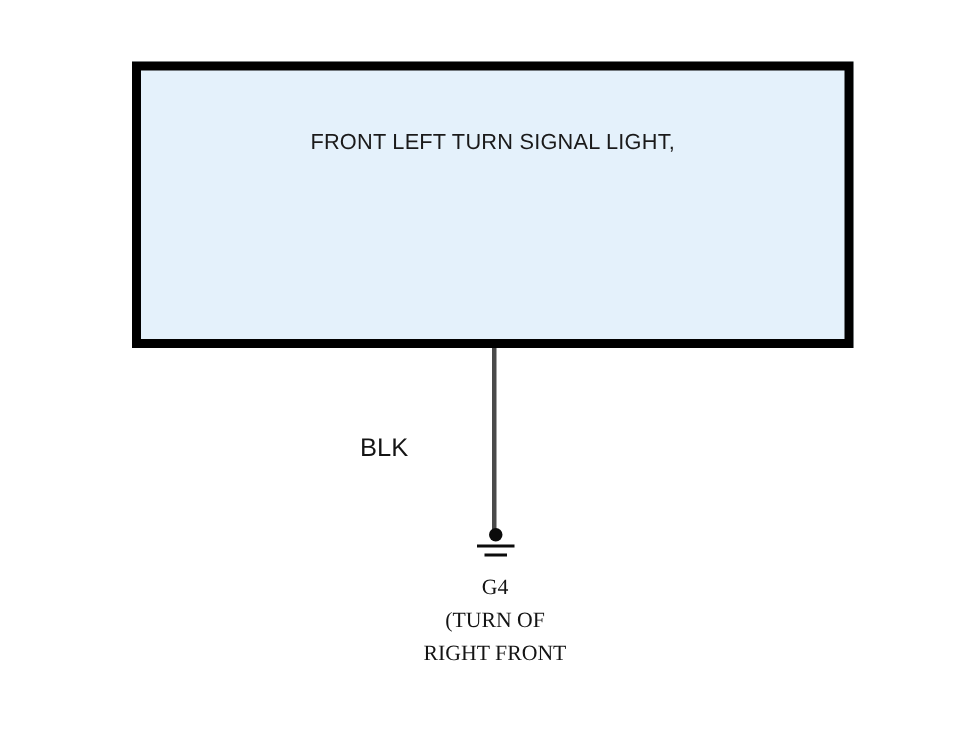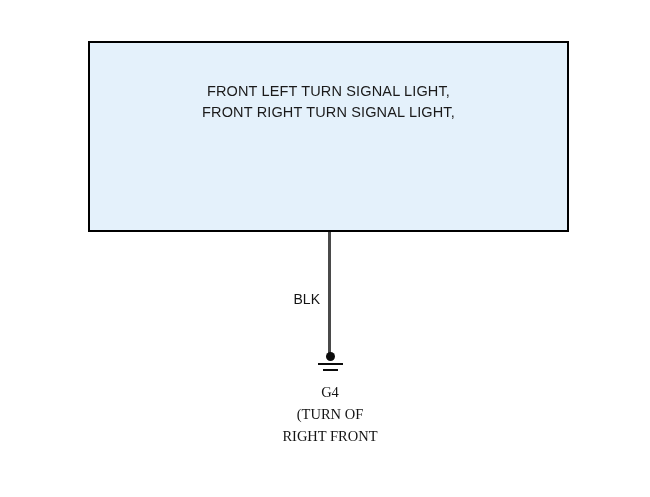--- a/index.html
+++ b/index.html
@@ -23,21 +23,21 @@
 
   
   .component-box {
     position: absolute;
     left: 88px;
     top: 41px;
     width: 481px;
     height: 191px;
     box-sizing: border-box;
     background: #e4f1fb;
-    border: 2px solid #000000;
+    border: 6px solid #000000;
   }
 
   .component-label {
     position: absolute;
     left: 0;
     right: 0;
     top: 38px;
     text-align: center;
     color: #1a1a1a;
     font-size: 14.5px;
@@ -57,23 +57,22 @@
     width: 3px;
     height: 122px;
     background: #4a4a4a;
   }
 
   .wire-label {
     position: absolute;
     left: 240px;
     top: 291px;
     width: 80px;
-    text-align: right;
     color: #141414;
-    font-size: 14px;
+    font-size: 17px;
     line-height: 16px;
     white-space: nowrap;
   }
 
   
   .ground-symbol {
     position: absolute;
     left: 305px;
     top: 350px;
     width: 50px;
@@ -123,21 +122,20 @@
   }
 </style>
 </head>
 <body>
 
 <div id="diagram-canvas">
 
   <div class="component-box">
     <div class="component-label">
       <span class="line">FRONT LEFT TURN SIGNAL LIGHT,</span>
-      <span class="line">FRONT RIGHT TURN SIGNAL LIGHT,</span>
     </div>
   </div>
 
   <div class="wire-vertical"></div>
 
   <div class="wire-label">BLK</div>
 
   <div class="ground-symbol">
     <div class="ground-dot"></div>
     <div class="ground-bar-wide"></div>

